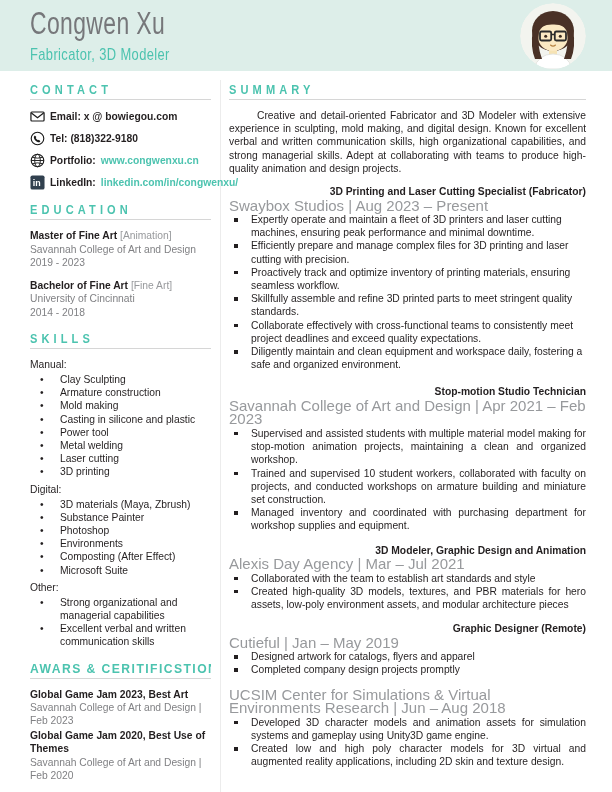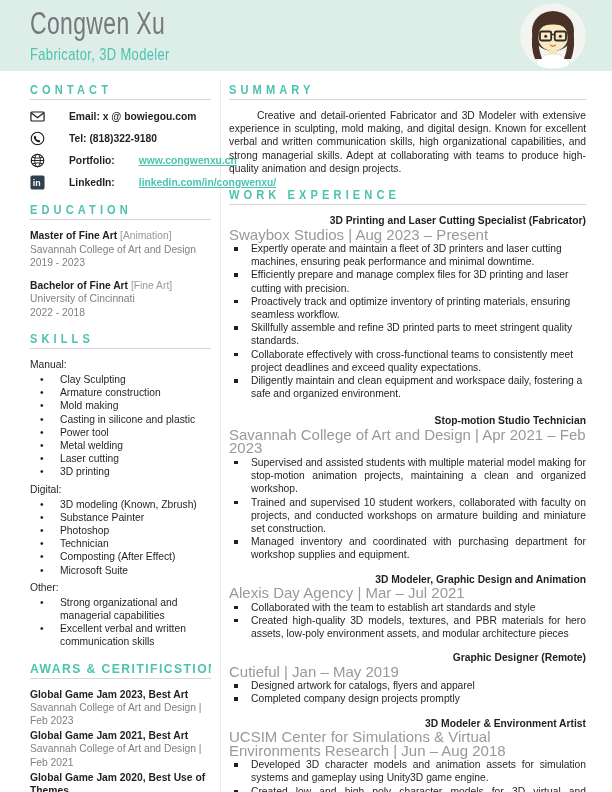--- a/index.html
+++ b/index.html
@@ -29,23 +29,23 @@
   .left{width:191px;flex:0 0 191px;padding-right:9px;border-right:1px solid #ececec;}
   .right{flex:1;padding-left:8px;}
 
   
   .sec-head{border-bottom:1.5px solid var(--rule);padding-bottom:1px;margin-bottom:9px;overflow:hidden;}
   .sec-title{display:inline-block;color:var(--accent);font-size:13.5px;font-weight:bold;letter-spacing:5px;transform:scaleX(0.82);transform-origin:left center;white-space:nowrap;}
   .sec-title.tight{letter-spacing:1.6px;transform:scaleX(0.9);}
   section{margin-bottom:10px;}
 
   
-  .c-row{display:flex;align-items:center;gap:24px;margin:0 0 7px 0;font-size:10.3px;font-weight:bold;line-height:14px;}
+  .c-row{display:flex;align-items:center;gap:5px;margin:0 0 7px 0;font-size:10.3px;font-weight:bold;line-height:14px;}
   .cicon{flex:0 0 15px;height:15px;display:inline-flex;align-items:center;justify-content:center;border-radius:7px;}
-  .link{color:var(--accent);text-decoration:underline;cursor:pointer;}
+  .link{color:var(--accent);cursor:pointer;}
 
   
   .edu{margin-bottom:9px;font-size:10.3px;line-height:13.5px;}
   .edu .degree{font-weight:bold;color:var(--text);}
   .edu .field{color:var(--muted);font-weight:normal;}
   .edu .school,.edu .years{color:var(--muted2);}
 
   
   .skill-label{font-size:10.3px;line-height:14px;margin-top:3px;}
   ul.dots{list-style:none;margin:1px 0 4px 0;}
@@ -162,88 +162,81 @@
           <span class="sec-title">EDUCATION</span>
         </div>
         <div class="edu">
           <div><span class="degree">Master of Fine Art</span> <span class="field">[Animation]</span></div>
           <div class="school">Savannah College of Art and Design</div>
           <div class="years">2019 - 2023</div>
         </div>
         <div class="edu">
           <div><span class="degree">Bachelor of Fine Art</span> <span class="field">[Fine Art]</span></div>
           <div class="school">University of Cincinnati</div>
-          <div class="years">2022 - 2018</div>
+          <div class="years">2014 - 2018</div>
         </div>
       </section>
 
       <section>
         <div class="sec-head">
           <span class="sec-title">SKILLS</span>
         </div>
         <div class="skill-label">Manual:</div>
         <ul class="dots">
           <li>Clay Sculpting</li>
           <li>Armature construction</li>
           <li>Mold making</li>
           <li>Casting in silicone and plastic</li>
           <li>Power tool</li>
           <li>Metal welding</li>
           <li>Laser cutting</li>
           <li>3D printing</li>
         </ul>
         <div class="skill-label">Digital:</div>
         <ul class="dots">
-          <li>3D modeling (Known, Zbrush)</li>
+          <li>3D materials (Maya, Zbrush)</li>
           <li>Substance Painter</li>
           <li>Photoshop</li>
-          <li>Technician</li>
+          <li>Environments</li>
           <li>Composting (After Effect)</li>
           <li>Microsoft Suite</li>
         </ul>
         <div class="skill-label">Other:</div>
         <ul class="dots">
           <li>Strong organizational and managerial capabilities</li>
           <li>Excellent verbal and written communication skills</li>
         </ul>
       </section>
 
       <section>
         <div class="sec-head">
           <span class="sec-title tight">AWARS &amp; CERITIFICSTIONS</span>
         </div>
         <div class="award">
           <div class="a-title">Global Game Jam 2023, Best Art</div>
           <div class="a-meta">Savannah College of Art and Design | Feb 2023</div>
         </div>
         <div class="award">
-          <div class="a-title">Global Game Jam 2021, Best Art</div>
-          <div class="a-meta">Savannah College of Art and Design | Feb 2021</div>
-        </div>
-        <div class="award">
           <div class="a-title">Global Game Jam 2020, Best Use of Themes</div>
           <div class="a-meta">Savannah College of Art and Design | Feb 2020</div>
         </div>
 
       </section>
     </aside>
 
     <main class="right">
 
       <section>
         <div class="sec-head">
           <span class="sec-title">SUMMARY</span>
         </div>
         <p class="summary-text">Creative and detail-oriented Fabricator and 3D Modeler with extensive experience in sculpting, mold making, and digital design. Known for excellent verbal and written communication skills, high organizational capabilities, and strong managerial skills. Adept at collaborating with teams to produce high-quality animation and design projects.</p>
       </section>
 
       <section>
-        <div class="sec-head">
-          <span class="sec-title">WORK EXPERIENCE</span>
-        </div>
 
         <div class="job gap-lg">
           <div class="j-title">3D Printing and Laser Cutting Specialist (Fabricator)</div>
           <div class="j-meta">Swaybox Studios | Aug 2023 – Present</div>
           <ul class="sq">
             <li>Expertly operate and maintain a fleet of 3D printers and laser cutting machines, ensuring peak performance and minimal downtime.</li>
             <li>Efficiently prepare and manage complex files for 3D printing and laser cutting with precision.</li>
             <li>Proactively track and optimize inventory of printing materials, ensuring seamless workflow.</li>
             <li>Skillfully assemble and refine 3D printed parts to meet stringent quality standards.</li>
             <li>Collaborate effectively with cross-functional teams to consistently meet project deadlines and exceed quality expectations.</li>
@@ -273,21 +266,20 @@
         <div class="job">
           <div class="j-title">Graphic Designer (Remote)</div>
           <div class="j-meta">Cutieful | Jan – May 2019</div>
           <ul class="sq">
             <li>Designed artwork for catalogs, flyers and apparel</li>
             <li>Completed company design projects promptly</li>
           </ul>
         </div>
 
         <div class="job">
-          <div class="j-title">3D Modeler &amp; Environment Artist</div>
           <div class="j-meta">UCSIM Center for Simulations &amp; Virtual Environments Research | Jun – Aug 2018</div>
           <ul class="sq justify">
             <li>Developed 3D character models and animation assets for simulation systems and gameplay using Unity3D game engine.</li>
             <li>Created low and high poly character models for 3D virtual and augmented reality applications, including 2D skin and texture design.</li>
           </ul>
         </div>
       </section>
     </main>
   </div>
 </div>

